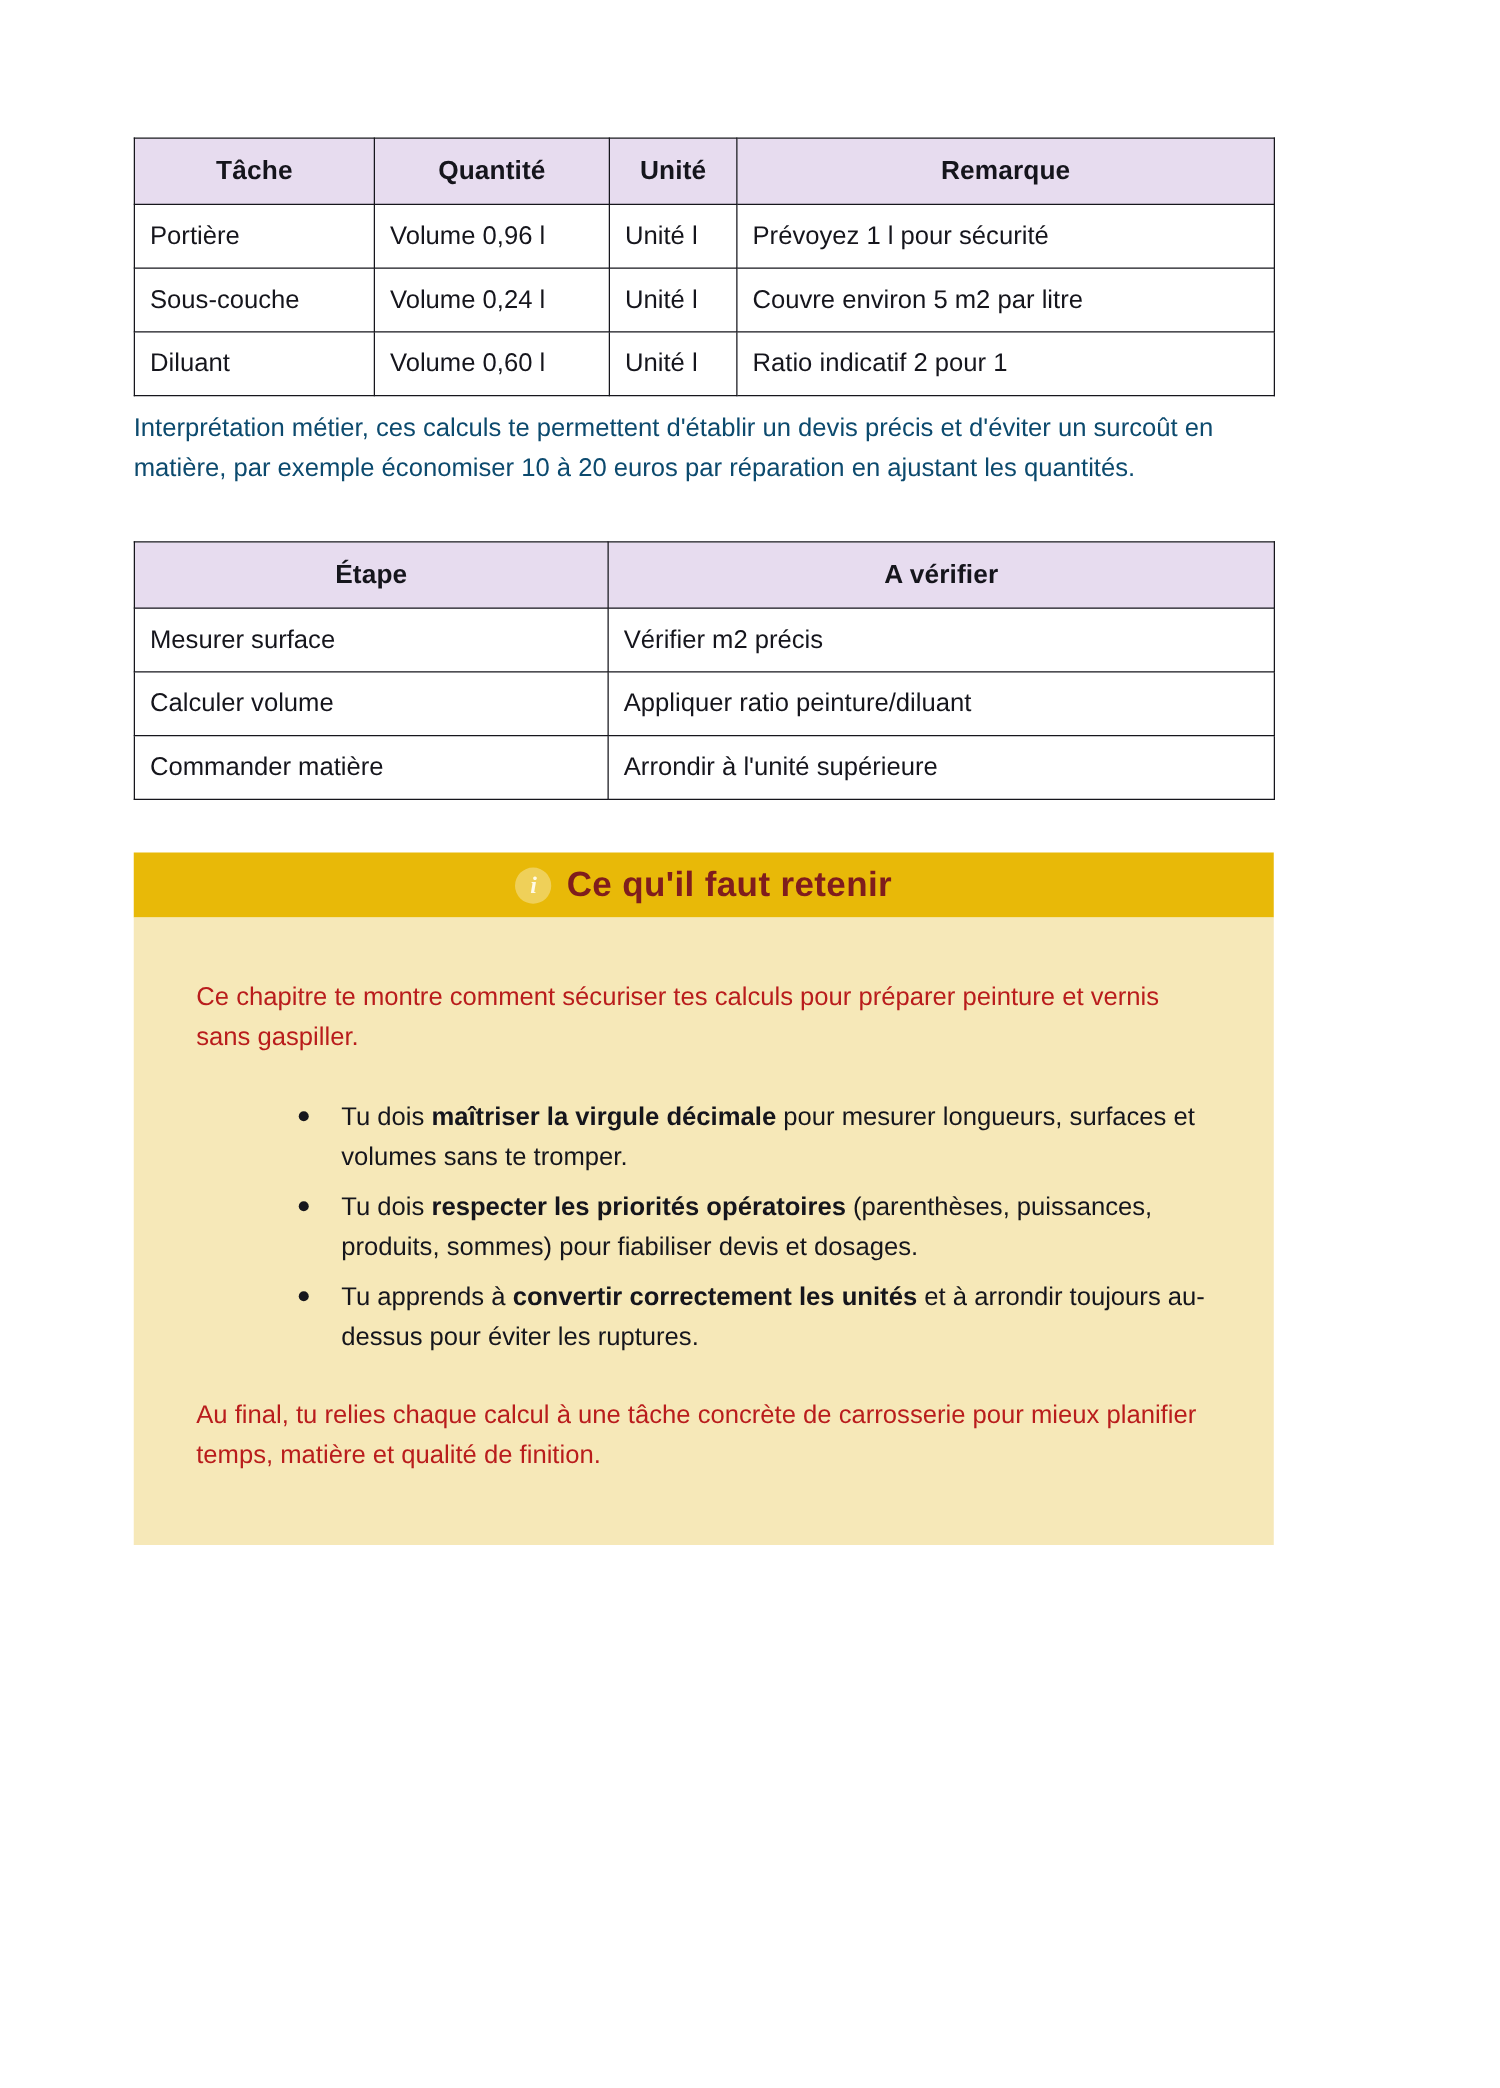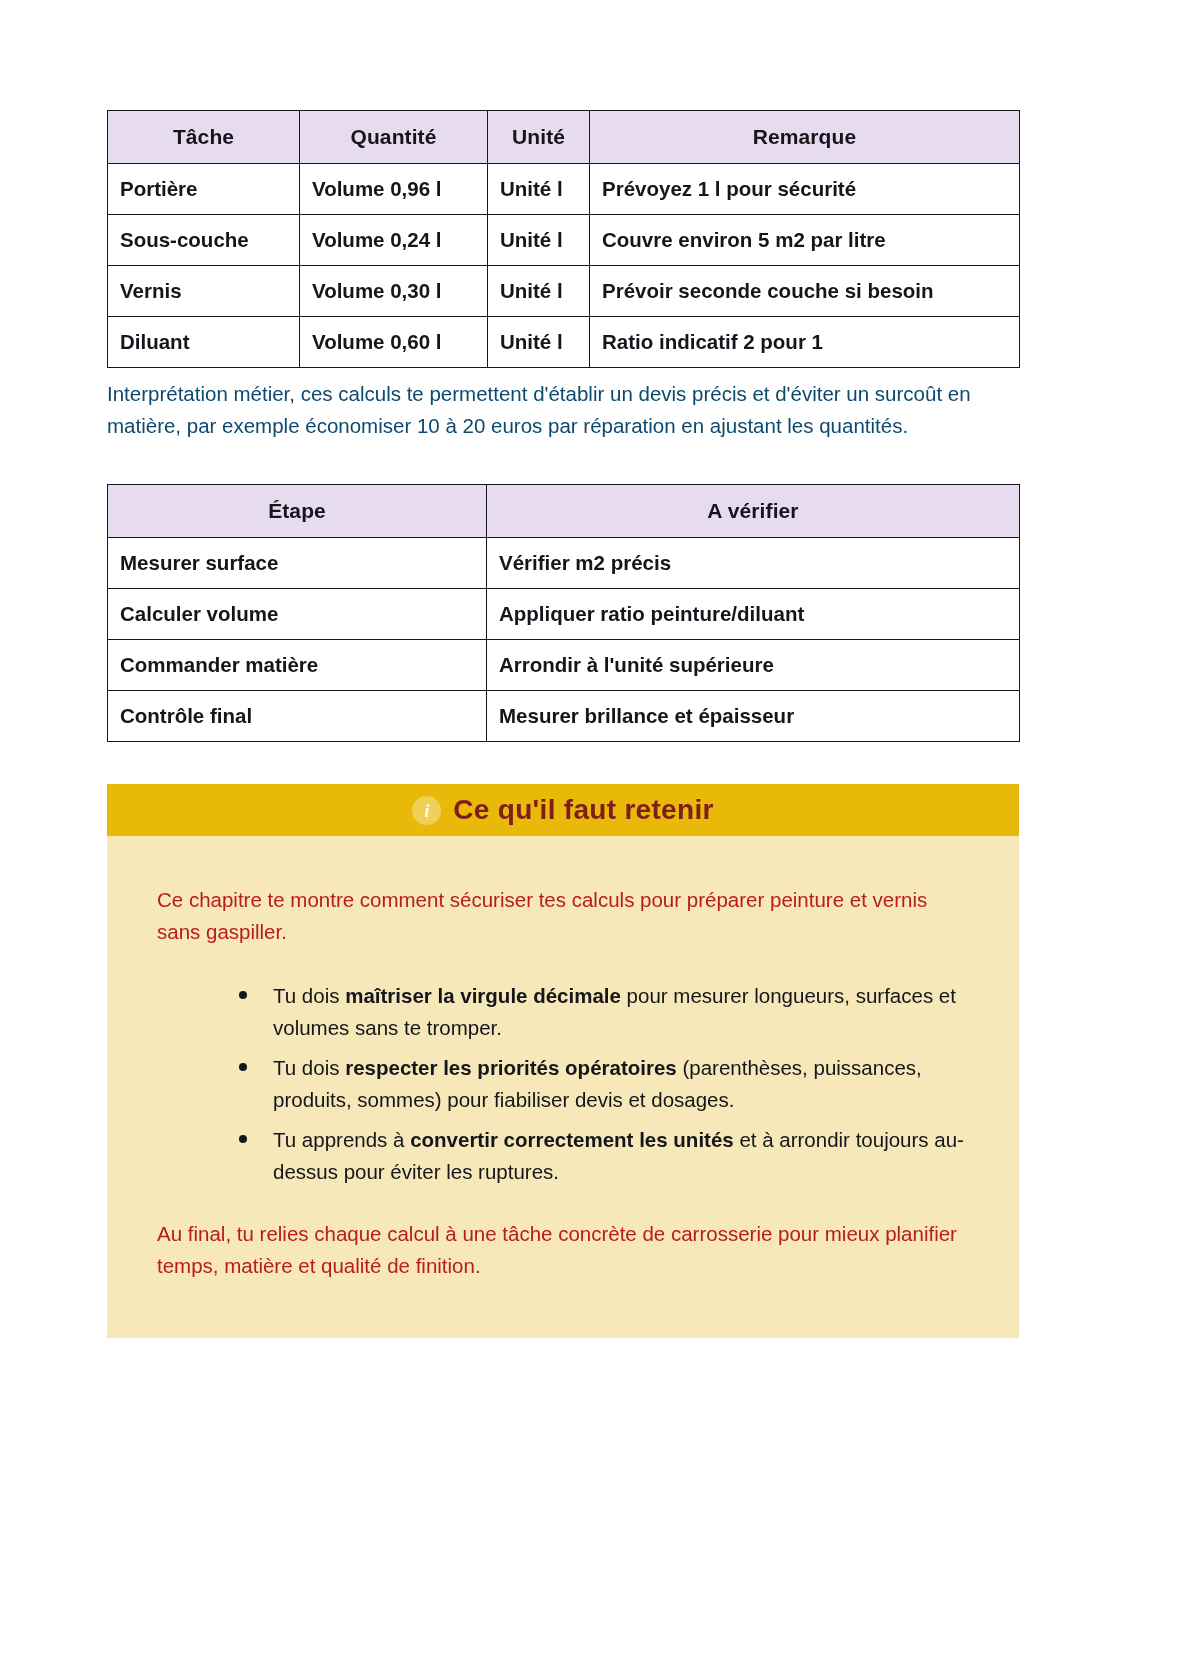--- a/index.html
+++ b/index.html
@@ -43,21 +43,21 @@
     font-weight: 700;
     text-align: center;
     height: 52px;
     letter-spacing: .1px;
     font-size: 21px;
   }
   table.doc-table tbody td {
     background: #ffffff;
     height: 50px;
     text-align: left;
-    font-weight: 700;
+    font-weight: 400;
   }
 
   
   .t1 col.c1 { width: 192px; }
   .t1 col.c2 { width: 188px; }
   .t1 col.c3 { width: 102px; }
   .t1 col.c4 { width: 430px; }
 
   
   .t2 col.c1 { width: 379px; }
@@ -173,26 +173,20 @@
         <td>Unité l</td>
         <td>Prévoyez 1 l pour sécurité</td>
       </tr>
       <tr>
         <td>Sous-couche</td>
         <td>Volume 0,24 l</td>
         <td>Unité l</td>
         <td>Couvre environ 5 m2 par litre</td>
       </tr>
       <tr>
-        <td>Vernis</td>
-        <td>Volume 0,30 l</td>
-        <td>Unité l</td>
-        <td>Prévoir seconde couche si besoin</td>
-      </tr>
-      <tr>
         <td>Diluant</td>
         <td>Volume 0,60 l</td>
         <td>Unité l</td>
         <td>Ratio indicatif 2 pour 1</td>
       </tr>
     </tbody>
   </table>
 
   <p class="para">Interprétation métier, ces calculs te permettent d'établir un devis précis et d'éviter un surcoût en matière, par exemple économiser 10 à 20 euros par réparation en ajustant les quantités.</p>
 
@@ -214,24 +208,20 @@
         <td>Mesurer surface</td>
         <td>Vérifier m2 précis</td>
       </tr>
       <tr>
         <td>Calculer volume</td>
         <td>Appliquer ratio peinture/diluant</td>
       </tr>
       <tr>
         <td>Commander matière</td>
         <td>Arrondir à l'unité supérieure</td>
-      </tr>
-      <tr>
-        <td>Contrôle final</td>
-        <td>Mesurer brillance et épaisseur</td>
       </tr>
     </tbody>
   </table>
 
   <section class="callout">
     <div class="callout-header">
       <span class="info-icon">i</span>
       <span class="callout-title">Ce qu'il faut retenir</span>
     </div>
     <div class="callout-body">

